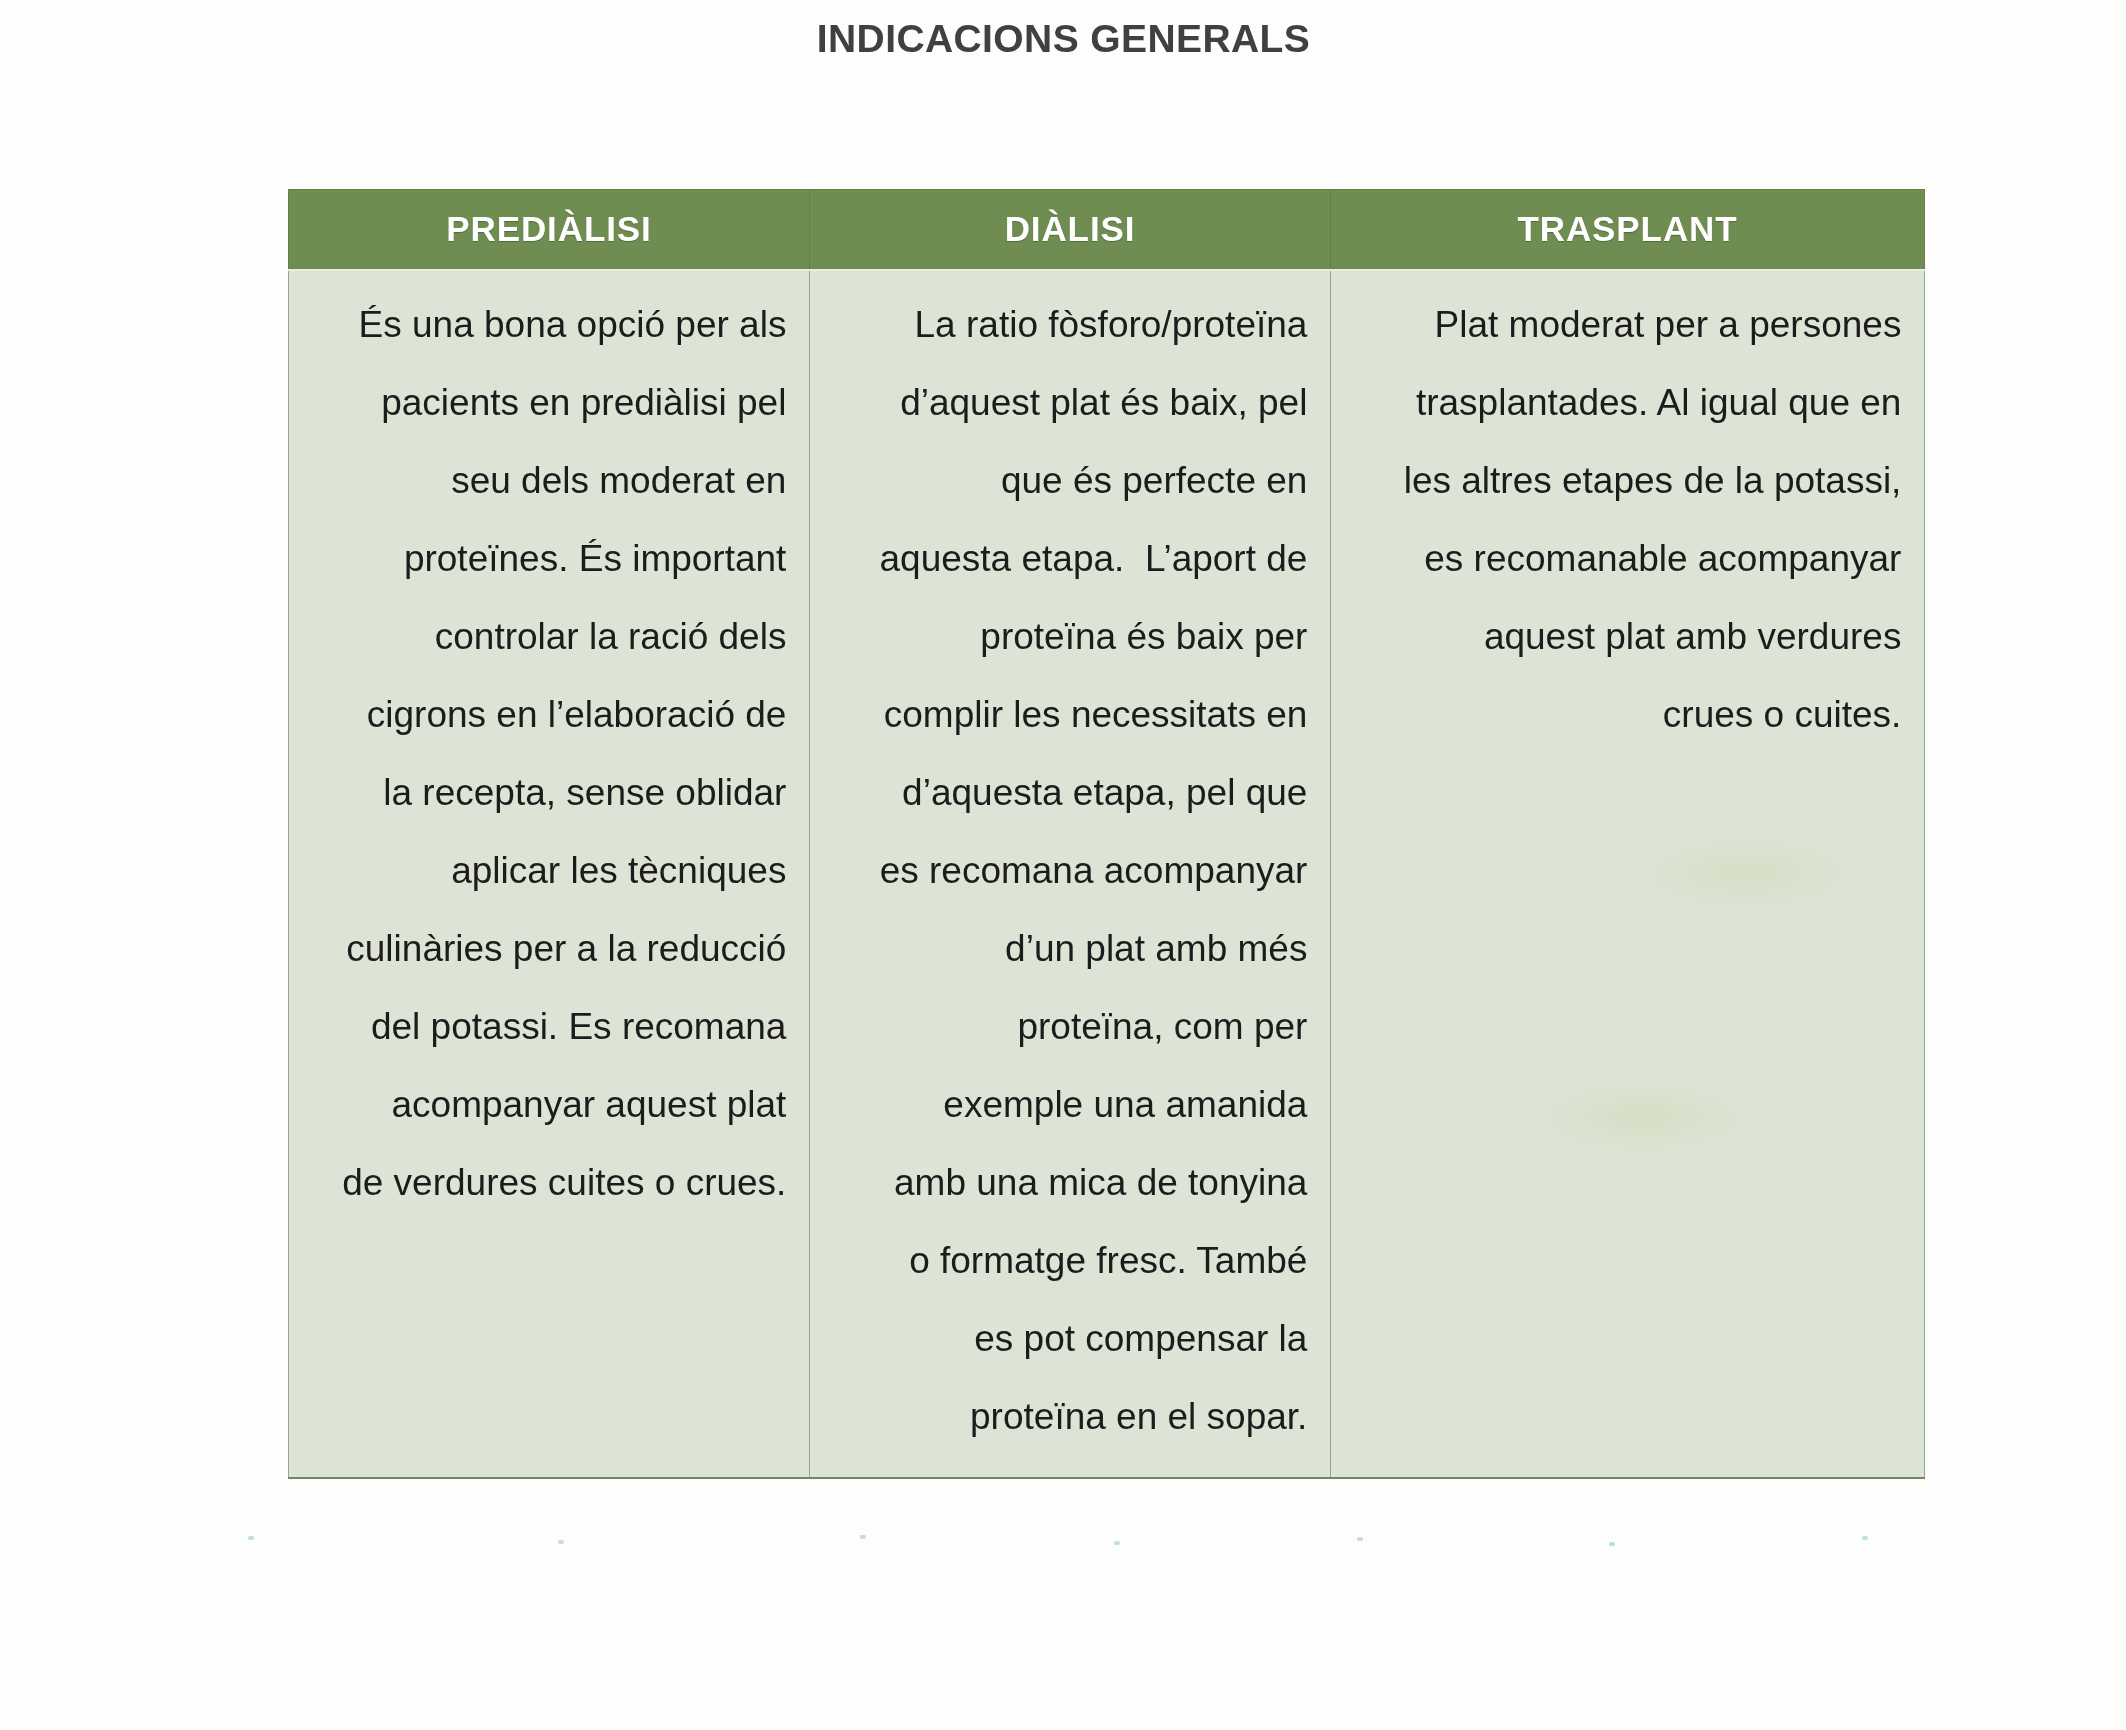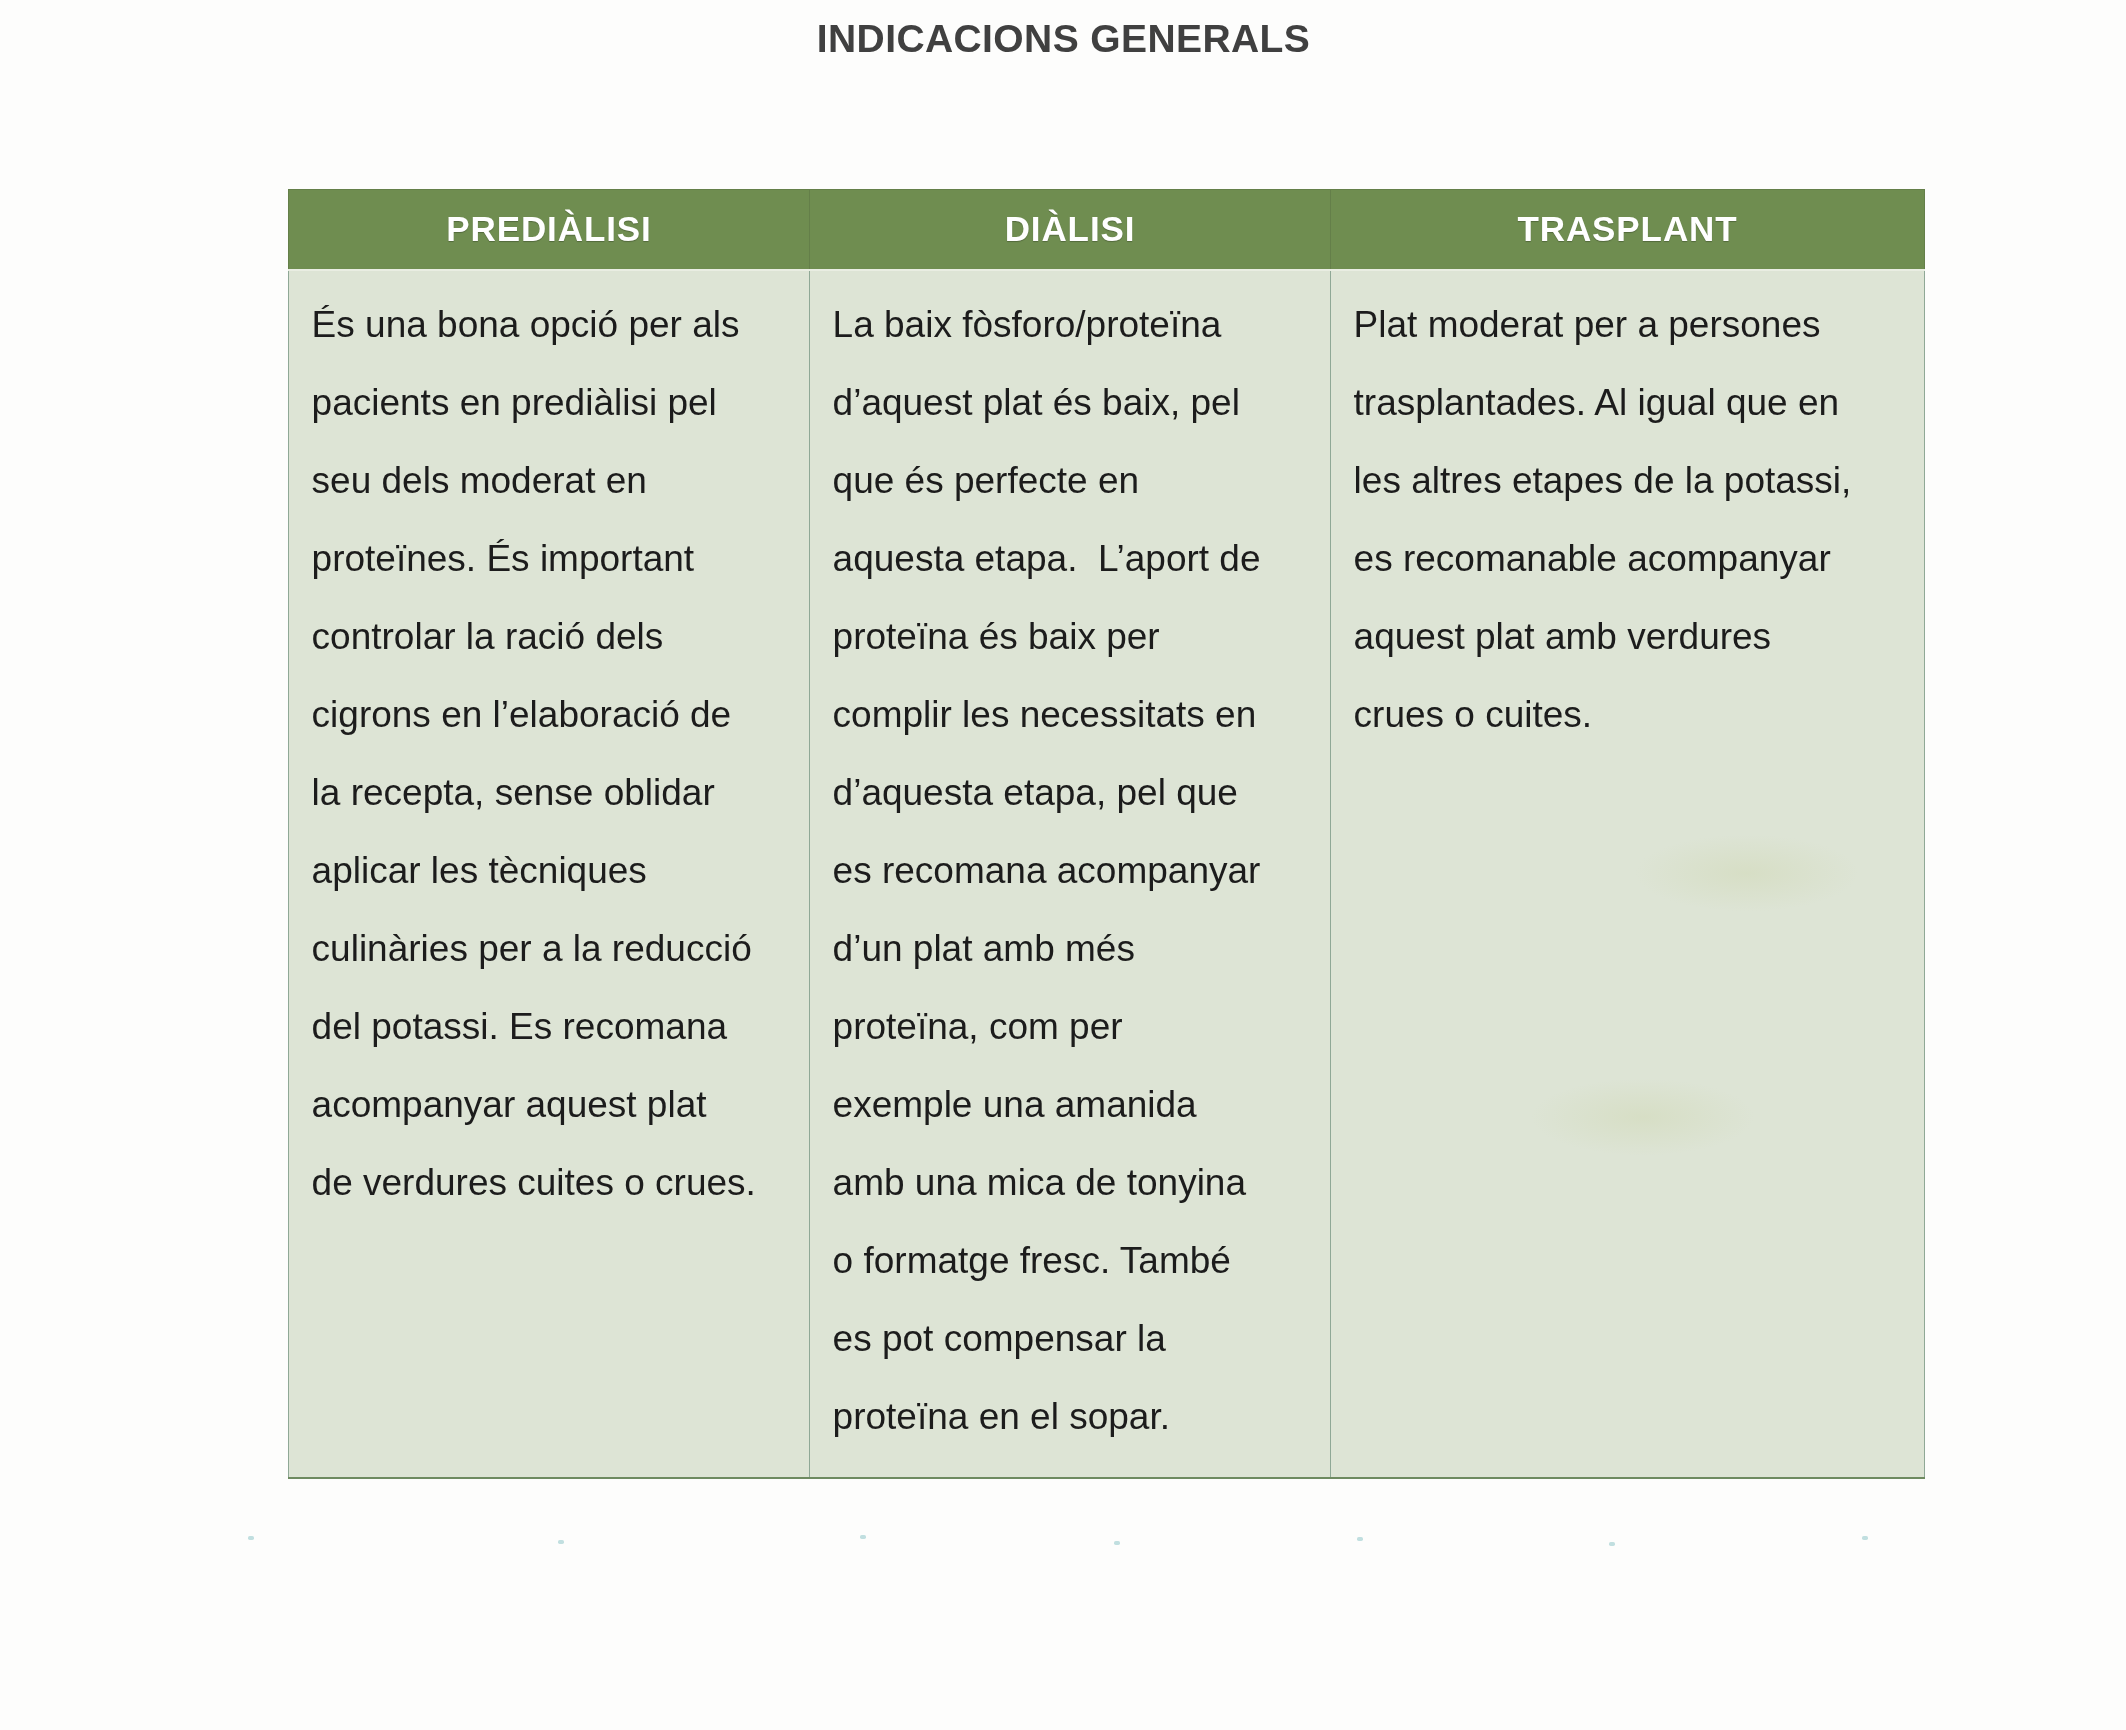--- a/index.html
+++ b/index.html
@@ -52,21 +52,21 @@
     vertical-align:middle;
     border:1.7px solid #647f49;
     border-bottom:2.6px solid #e9ede2;
     text-shadow:0 0.9px 0.9px rgba(0,0,0,0.25);
   }
   .main-table td{
     background:var(--cell-bg);
     color:var(--text);
     font-size:37px;
     line-height:78px;
-    text-align:left;
+    text-align:right;
     vertical-align:top;
     padding:15.6px 22.6px 21px 22.6px;
     height:1199px;
     border:1.7px solid var(--border);
     border-bottom:2.6px solid #6e8a60;
   }
   .main-table td .tline{
     white-space:pre-wrap;
   }
   
@@ -113,21 +113,21 @@
             <div class="tline">controlar la ració dels</div>
             <div class="tline">cigrons en l’elaboració de</div>
             <div class="tline">la recepta, sense oblidar</div>
             <div class="tline">aplicar les tècniques</div>
             <div class="tline">culinàries per a la reducció</div>
             <div class="tline">del potassi. Es recomana</div>
             <div class="tline">acompanyar aquest plat</div>
             <div class="tline">de verdures cuites o crues.</div>
           </td>
         <td>
-            <div class="tline">La baix fòsforo/proteïna</div>
+            <div class="tline">La ratio fòsforo/proteïna</div>
             <div class="tline">d’aquest plat és baix, pel</div>
             <div class="tline">que és perfecte en</div>
             <div class="tline">aquesta etapa.  L’aport de</div>
             <div class="tline">proteïna és baix per</div>
             <div class="tline">complir les necessitats en</div>
             <div class="tline">d’aquesta etapa, pel que</div>
             <div class="tline">es recomana acompanyar</div>
             <div class="tline">d’un plat amb més</div>
             <div class="tline">proteïna, com per</div>
             <div class="tline">exemple una amanida</div>

